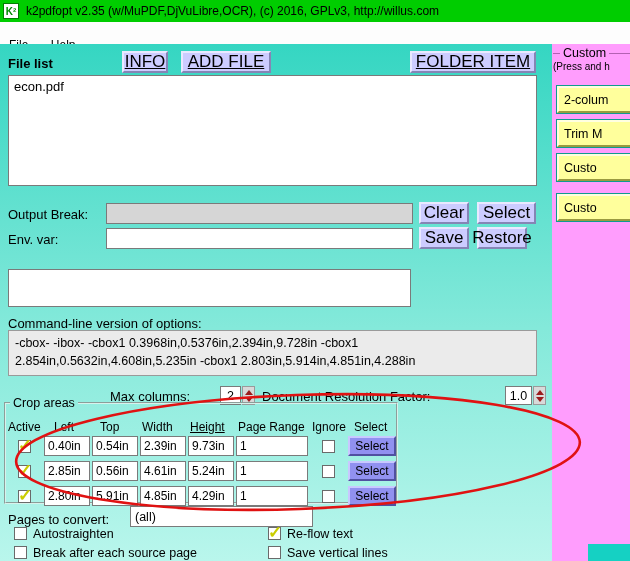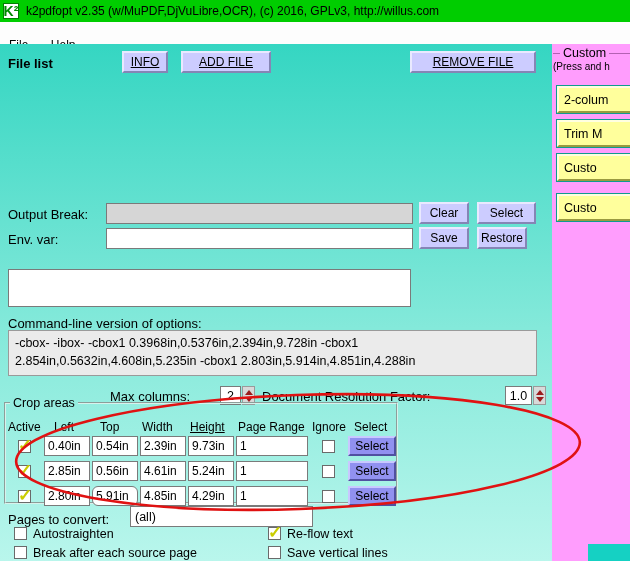--- a/index.html
+++ b/index.html
@@ -3,39 +3,39 @@
 <meta charset="utf-8">
 <style>
   * { margin:0; padding:0; box-sizing:border-box; }
   html,body { width:630px; height:561px; background:#fff; overflow:hidden;
               font-family:"Liberation Sans", sans-serif; }
   .root { position:relative; width:630px; height:561px; overflow:hidden; }
 
   
   .titlebar { position:absolute; left:0; top:0; width:630px; height:22px; background:#00cd00; }
   .app-icon { position:absolute; left:3px; top:3px; width:16px; height:16px; background:#ffffff;
-              border:1px solid #008000; color:#008a00; font-weight:bold; font-size:14px;
+              border:1px solid #008000; color:#008a00; font-weight:bold; font-size:10px;
               display:flex; align-items:center; justify-content:center; }
   .title-text { position:absolute; left:26px; top:0; line-height:22px; font-size:12px; color:#000; white-space:nowrap; }
 
   
   .menubar { position:absolute; left:0; top:22px; width:630px; height:22px; background:#fdfdfd; }
   .menu-item { display:inline-block; line-height:22px; font-size:12px; padding:12px 9px; color:#000; }
   .menu-item::first-letter { text-decoration:underline; }
 
   
   .main-bg { position:absolute; left:0; top:44px; width:630px; height:517px;
              background:linear-gradient(180deg,#35d6c2 0%, #84e9da 55%, #b9f6ec 100%); }
 
   .lbl { position:absolute; font-size:13px; color:#000; white-space:nowrap; }
   .lbl-bold { font-weight:bold; }
 
   .btn-lav { position:absolute; background:#ccccff; border:2px solid;
              border-color:#e9e9ff #8585b5 #8585b5 #e9e9ff;
-             font-size:12px; color:#000; display:flex; align-items:center; justify-content:center;
+             font-size:17px; color:#000; display:flex; align-items:center; justify-content:center;
              white-space:nowrap; cursor:default; }
   .u { text-decoration:underline; }
   .listbox { position:absolute; background:#fff; border:1px solid #7a7a7a; overflow:hidden; }
   .list-item { font-size:13px; padding:3px 5px; color:#000; }
 
   .tinput { position:absolute; border:1px solid #7a7a7a; background:#fff; font-size:12.5px;
             font-family:"Liberation Sans",sans-serif; padding:1px 4px; color:#000; }
   .tinput.gray { background:#d6d6d6; }
   textarea.tinput { resize:none; }
 
@@ -97,23 +97,26 @@
   <div class="main-bg"></div>
 
   <span class="lbl lbl-bold" style="left:8px; top:56px;">File list</span>
   <div class="btn-lav" style="left:122px; top:51px; width:46px; height:22px;">
     <span class="u">INFO</span>
   </div>
   <div class="btn-lav" style="left:181px; top:51px; width:90px; height:22px;">
     <span class="u">ADD FILE</span>
   </div>
   <div class="btn-lav" style="left:410px; top:51px; width:126px; height:22px;">
-    <span class="u">REMOVE FILE</span>
-  </div>
-
+    <span class="u">FOLDER ITEM</span>
+  </div>
+
+  <div class="listbox" style="left:8px; top:75px; width:529px; height:111px;">
+    <div class="list-item">econ.pdf</div>
+  </div>
 
   <span class="lbl" style="left:8px; top:207px;">Output Break:</span>
   <input class="tinput gray" style="left: 106px; top: 203px; width: 307px; height: 21px;" value="">
   <div class="btn-lav" style="left:419px; top:202px; width:50px; height:22px;">
     <span>Clear</span>
   </div>
   <div class="btn-lav" style="left:477px; top:202px; width:59px; height:22px;">
     <span>Select</span>
   </div>
 
@@ -173,21 +176,21 @@
     <input class="tin" style="left: 134px; top: 51px; width: 46px;" value="4.61in">
     <input class="tin" style="left: 182px; top: 51px; width: 46px;" value="5.24in">
     <input class="tin" style="left: 230px; top: 51px; width: 72px;" value="1">
     <div class="cb" style="left:316px; top:55px;"></div>
     <div class="btn-blue" style="left:342px; top:51px; width:48px; height:20px;">
       <span>Select</span>
     </div>
 
     <div class="cb on" style="left:12px; top:80px;"></div>
     <input class="tin" style="left: 38px; top: 76px; width: 46px;" value="2.80in">
-    <input class="tin" style="left: 86px; top: 76px; width: 46px; border-radius: 6px;" value="5.91in">
+    <input class="tin" style="left: 86px; top: 76px; width: 46px;" value="5.91in">
     <input class="tin" style="left: 134px; top: 76px; width: 46px;" value="4.85in">
     <input class="tin" style="left: 182px; top: 76px; width: 46px;" value="4.29in">
     <input class="tin" style="left: 230px; top: 76px; width: 72px;" value="1">
     <div class="cb" style="left:316px; top:80px;"></div>
     <div class="btn-blue" style="left:342px; top:76px; width:48px; height:20px;">
       <span>Select</span>
     </div>
   </fieldset>
 
   <span class="lbl" style="left:8px; top:512px;">Pages to convert:</span>

